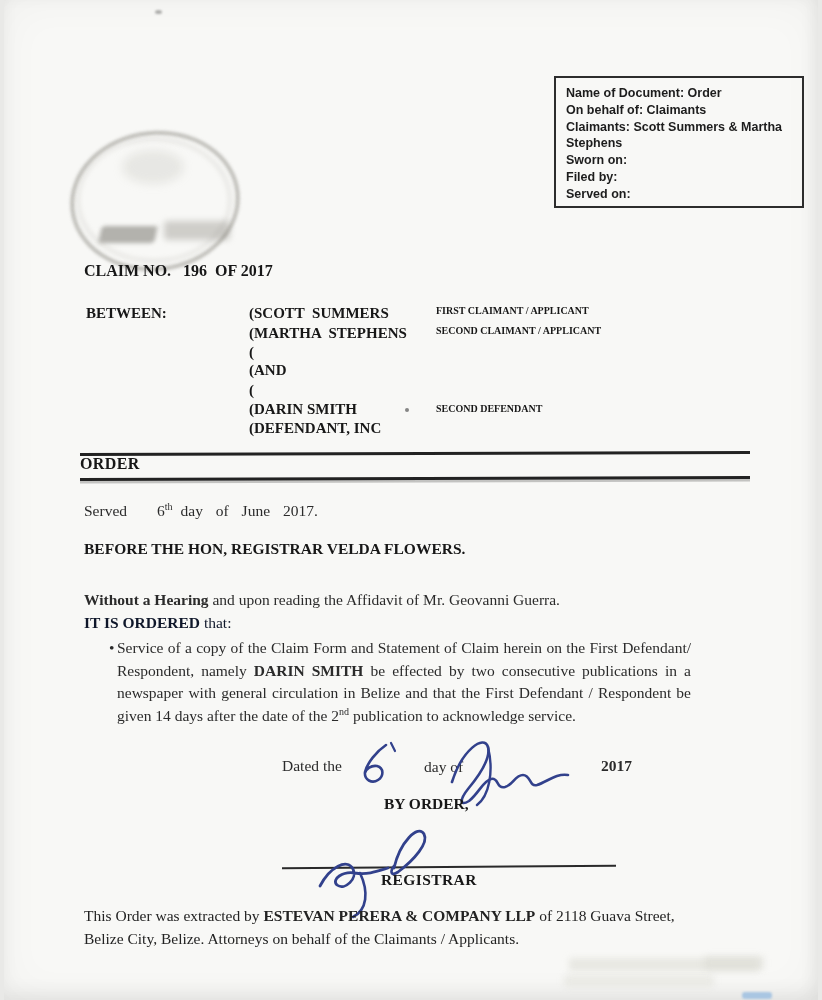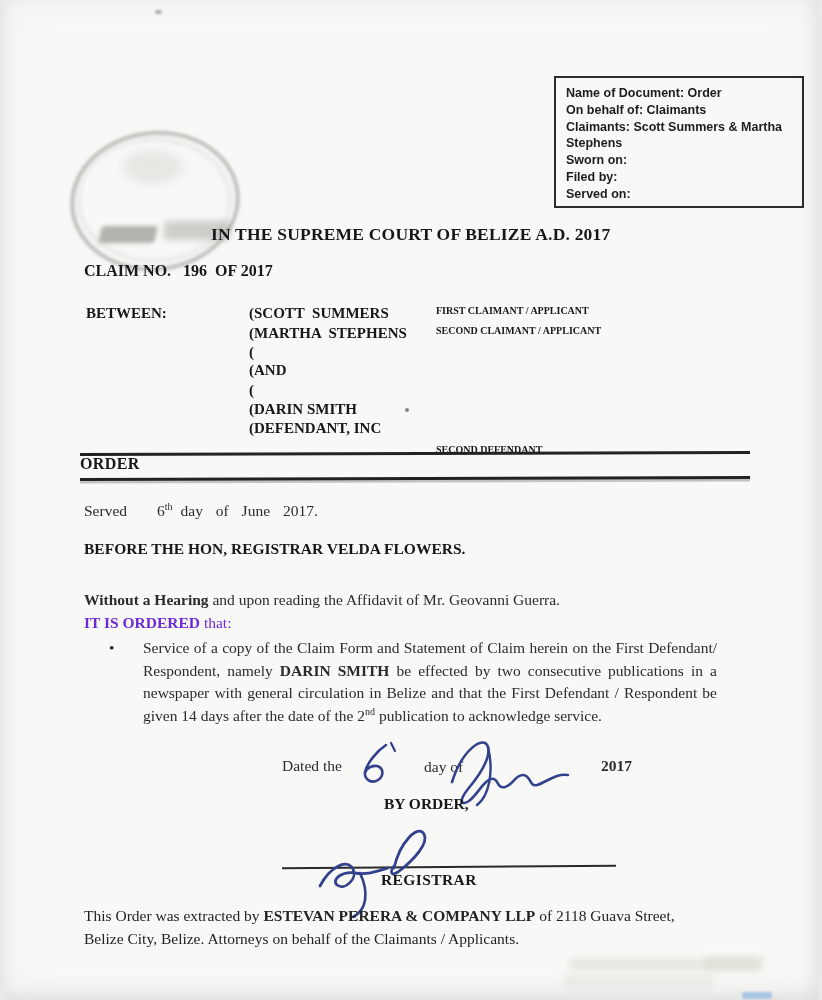--- a/index.html
+++ b/index.html
@@ -50,25 +50,25 @@
   .order-rule-bottom{left:76px;top:477px;width:670px;transform:rotate(-0.18deg);box-shadow:0 2.5px 0 rgba(34,34,34,.25);}
   .order-heading{left:76px;top:455px;width:670px;text-align:left;font-size:16px;letter-spacing:.4px;color:#171717;}
 
   .dated-line{left:80px;top:502px;font-size:15.5px;color:#2b2b2b;}
   .dated-line .gapA{margin-left:30px;}
   .dated-line .gapB{margin-left:8px;word-spacing:9px;}
   sup{font-size:10px;vertical-align:super;line-height:0;}
 
   .before-line{left:80px;top:540px;font-size:15.5px;color:#171717;}
   .hearing-line{left:80px;top:591px;font-size:15.5px;color:#2b2b2b;}
-  .ordered-line{left:80px;top:614px;font-size:15.5px;color:#6d28d9;}
+  .ordered-line{left:80px;top:614px;font-size:15.5px;color:#0f172a;}
 
   .bullet-wrap{left:103px;top:637px;width:602px;font-size:15.5px;line-height:22.6px;color:#2b2b2b;}
   .bullet-glyph{position:absolute;left:2px;top:0;}
-  .bullet-text{margin-left:36px;width:574px;text-align:justify;}
+  .bullet-text{margin-left:10px;width:574px;text-align:justify;}
 
   .dated-the{left:278px;top:757px;font-size:15.5px;color:#2b2b2b;}
   .day-of{left:420px;top:758px;font-size:15.5px;color:#2b2b2b;}
   .year{left:597px;top:757px;font-size:15.5px;color:#2b2b2b;font-weight:bold;}
   .hand-day{left:352px;top:740px;}
   .hand-month{left:440px;top:730px;}
 
   .by-order{left:380px;top:795px;font-size:15.5px;color:#171717;}
 
   .sig-rule{left:278px;top:866px;width:334px;height:2px;background:#2a2a2a;transform:rotate(-0.4deg);}
@@ -100,35 +100,34 @@
 
   <div class="abs meta-box">
     <div>Name of Document: Order</div>
     <div>On behalf of: Claimants</div>
     <div>Claimants: Scott Summers &amp; Martha Stephens</div>
     <div>Sworn on:</div>
     <div>Filed by:</div>
     <div>Served on:</div>
   </div>
 
-  <div class="abs court-title b">IN THE SUPREME COURT OF BELIZE A.D. 2017</div>
   <div class="abs claim-no b pre">CLAIM NO.   196  OF 2017</div>
 
   <div class="abs between-label b">BETWEEN:</div>
 
   <div class="abs party b pre" style="top:305px">(SCOTT  SUMMERS</div>
   <div class="abs role b" style="top:305px">FIRST CLAIMANT / APPLICANT</div>
   <div class="abs party b pre" style="top:325px">(MARTHA  STEPHENS</div>
   <div class="abs role b" style="top:325px">SECOND CLAIMANT / APPLICANT</div>
   <div class="abs party b pre" style="top:344px">(</div>
   <div class="abs party b pre" style="top:362px">(AND</div>
   <div class="abs party b pre" style="top:382px">(</div>
   <div class="abs party b pre" style="top:401px">(DARIN SMITH</div>
   <div class="abs party b pre" style="top:420px">(DEFENDANT, INC</div>
-  <div class="abs role b" style="top:444px">SECOND DEFENDANT</div>
+  <div class="abs role b" style="top:403px">SECOND DEFENDANT</div>
   <div class="abs stray-dot"></div>
 
   <div class="abs rule order-rule-top"></div>
   <div class="abs order-heading b">ORDER</div>
   <div class="abs rule order-rule-bottom"></div>
 
   <div class="abs dated-line">
     <span>Served</span><span class="gapA">6</span><sup>th</sup><span class="gapB">day of June 2017.</span>
   </div>
 

